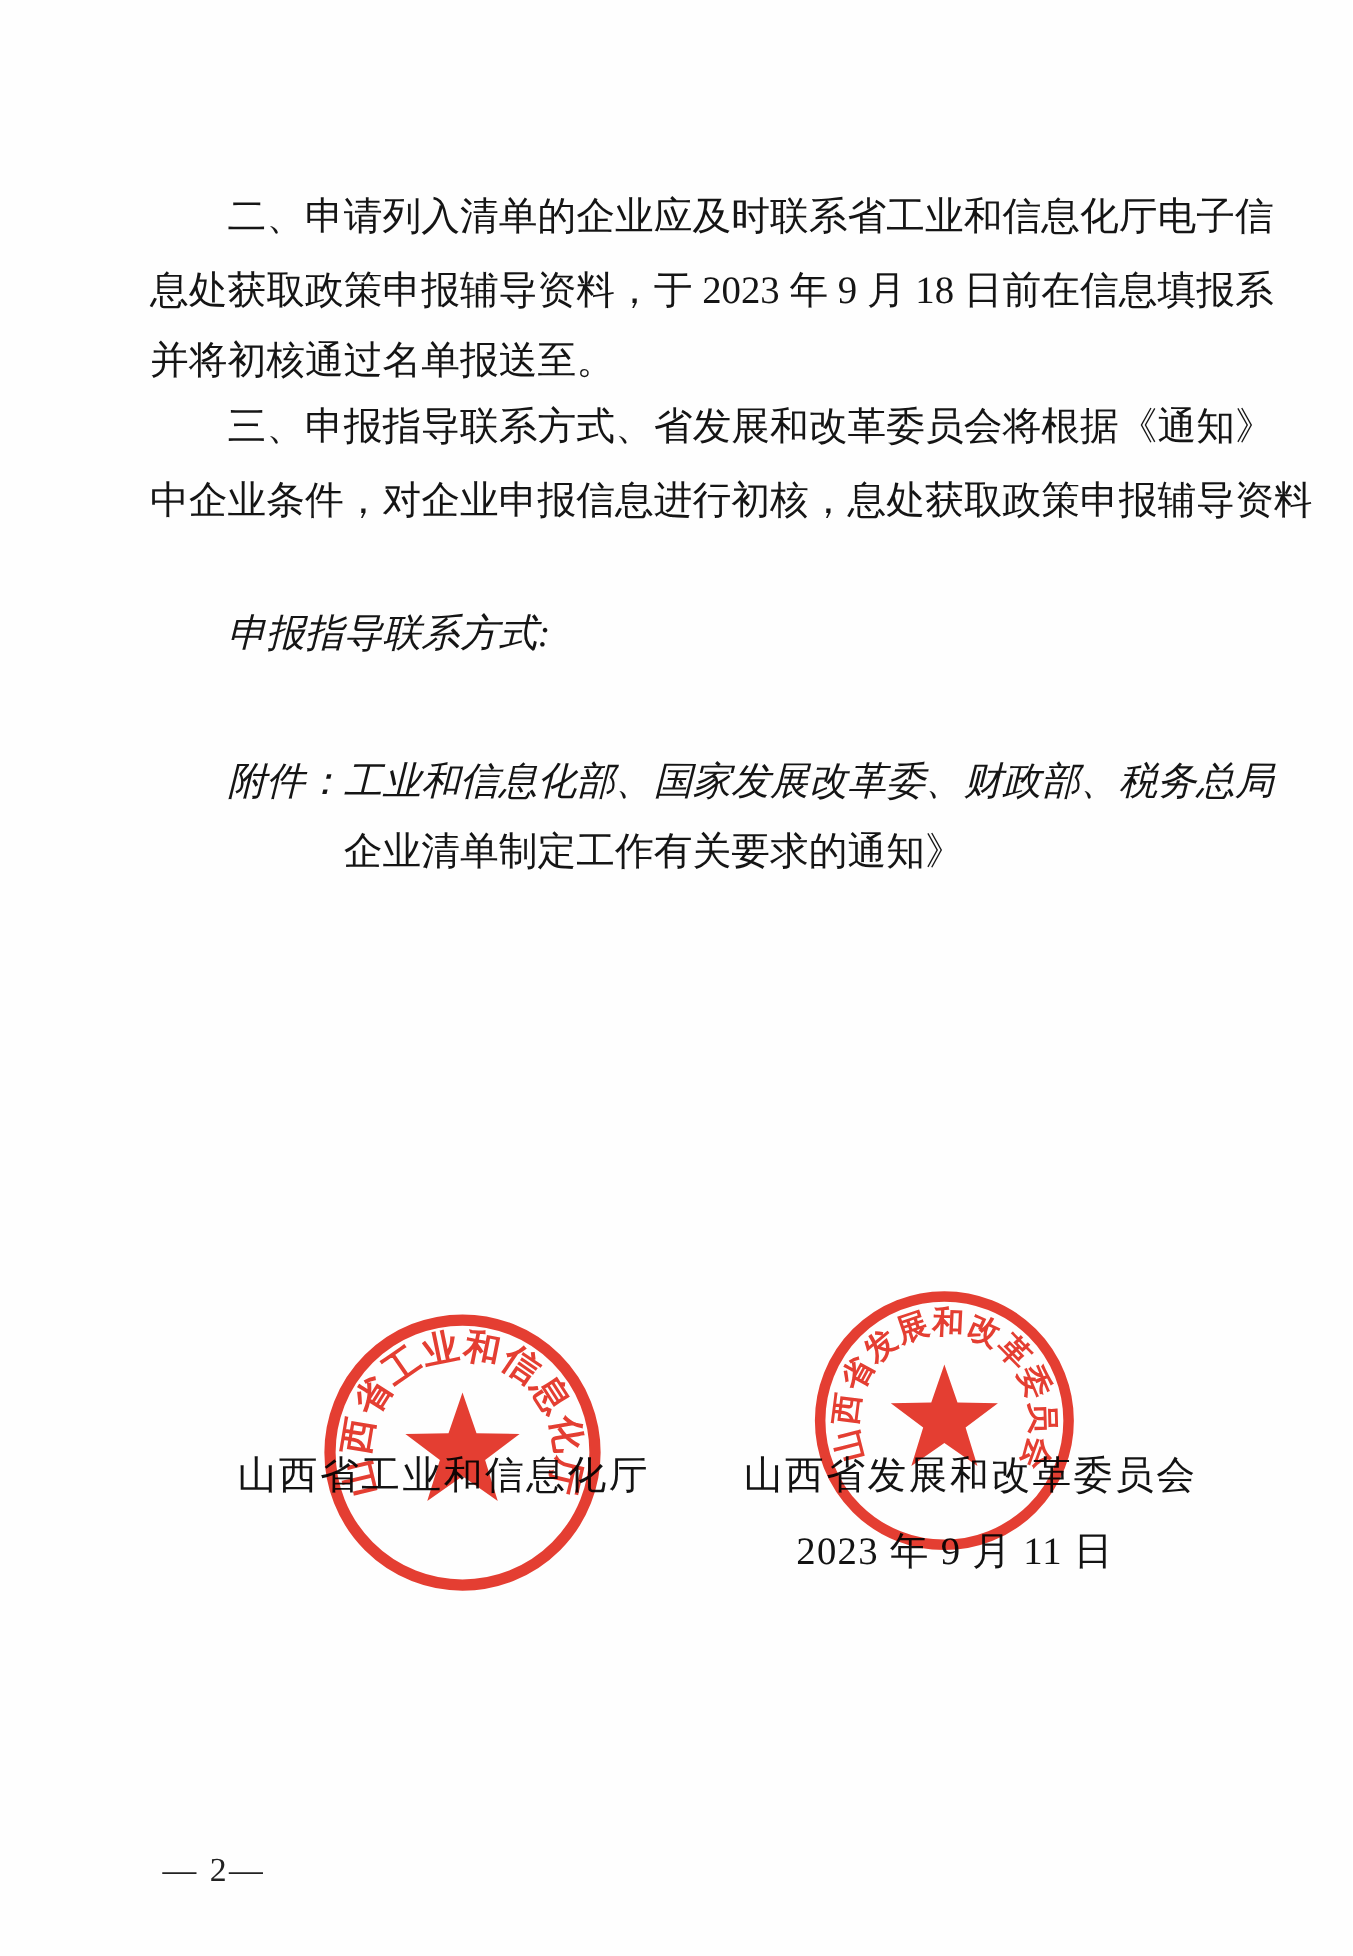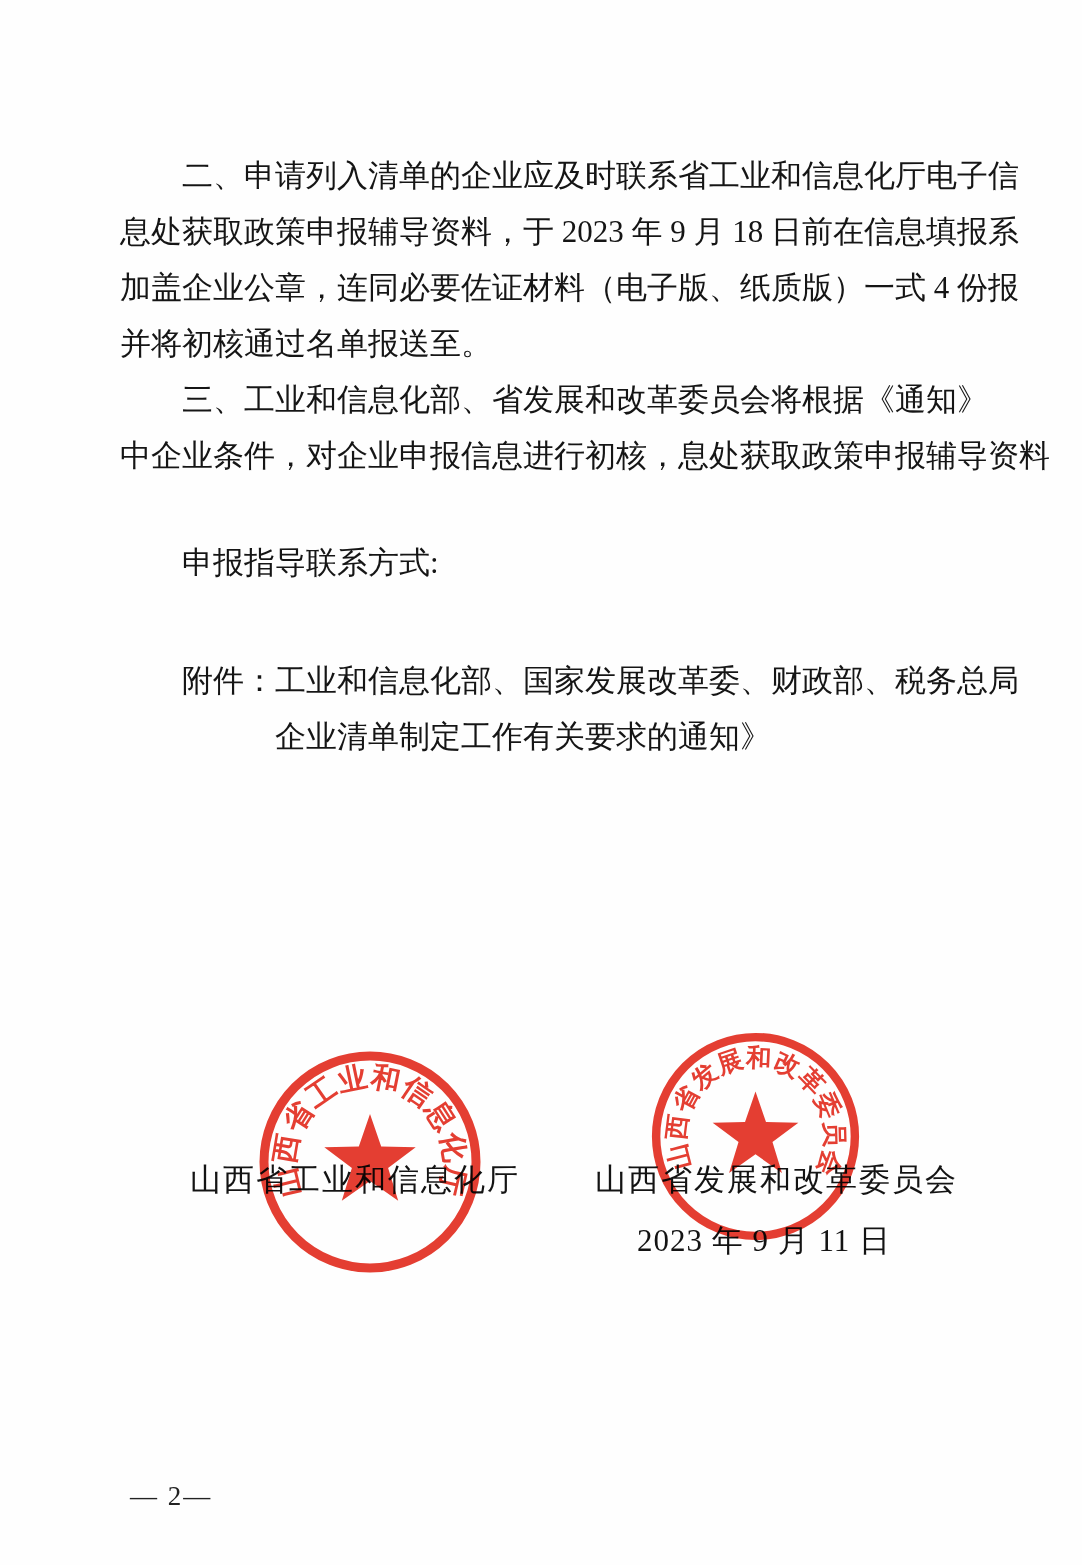--- a/index.html
+++ b/index.html
@@ -23,22 +23,22 @@
     width: 862px;
     font-size: 31px;
     line-height: 56px;
   }
   .para > div, .line {
     height: 56px;
     line-height: 56px;
     white-space: pre;
     overflow: visible;
   }
-  .para > div:first-child { text-indent: 2em; }
-  .indent-2 { text-indent: 2em; }
+  .para > div:first-child { text-indent: 2em; font-family: Liberation Mono, monospace; }
+  .indent-2 { text-indent: 2em; font-style: italic; }
   .indent-5 { text-indent: 5em; }
   .spacer-a { height: 51px; }
   .spacer-b { height: 62px; }
 
   .seal {
     position: absolute;
     mix-blend-mode: multiply;
     opacity: 0.9;
   }
   .seal svg { display: block; }
@@ -67,25 +67,24 @@
 </style>
 </head>
 <body>
 
 <div class="page">
 
   <div class="body-text">
     <div class="para">
         <div>二、申请列入清单的企业应及时联系省工业和信息化厅电子信</div>
         <div>息处获取政策申报辅导资料，于 2023 年 9 月 18 日前在信息填报系</div>
-        <div>加盖企业公章，连同必要佐证材料（电子版、纸质版）一式 4 份报</div>
         <div>并将初核通过名单报送至。</div>
       </div>
     <div class="para">
-        <div>三、工业和信息化部、省发展和改革委员会将根据《通知》</div>
+        <div>三、申报指导联系方式、省发展和改革委员会将根据《通知》</div>
         <div>中企业条件，对企业申报信息进行初核，息处获取政策申报辅导资料</div>
       </div>
     <div class="spacer-a"></div>
     <div class="line indent-2">申报指导联系方式:</div>
     <div class="spacer-b"></div>
     <div class="line indent-2">附件：工业和信息化部、国家发展改革委、财政部、税务总局</div>
     <div class="line indent-5">企业清单制定工作有关要求的通知》</div>
   </div>
 
   <div class="sig sig-left">山西省工业和信息化厅</div>

